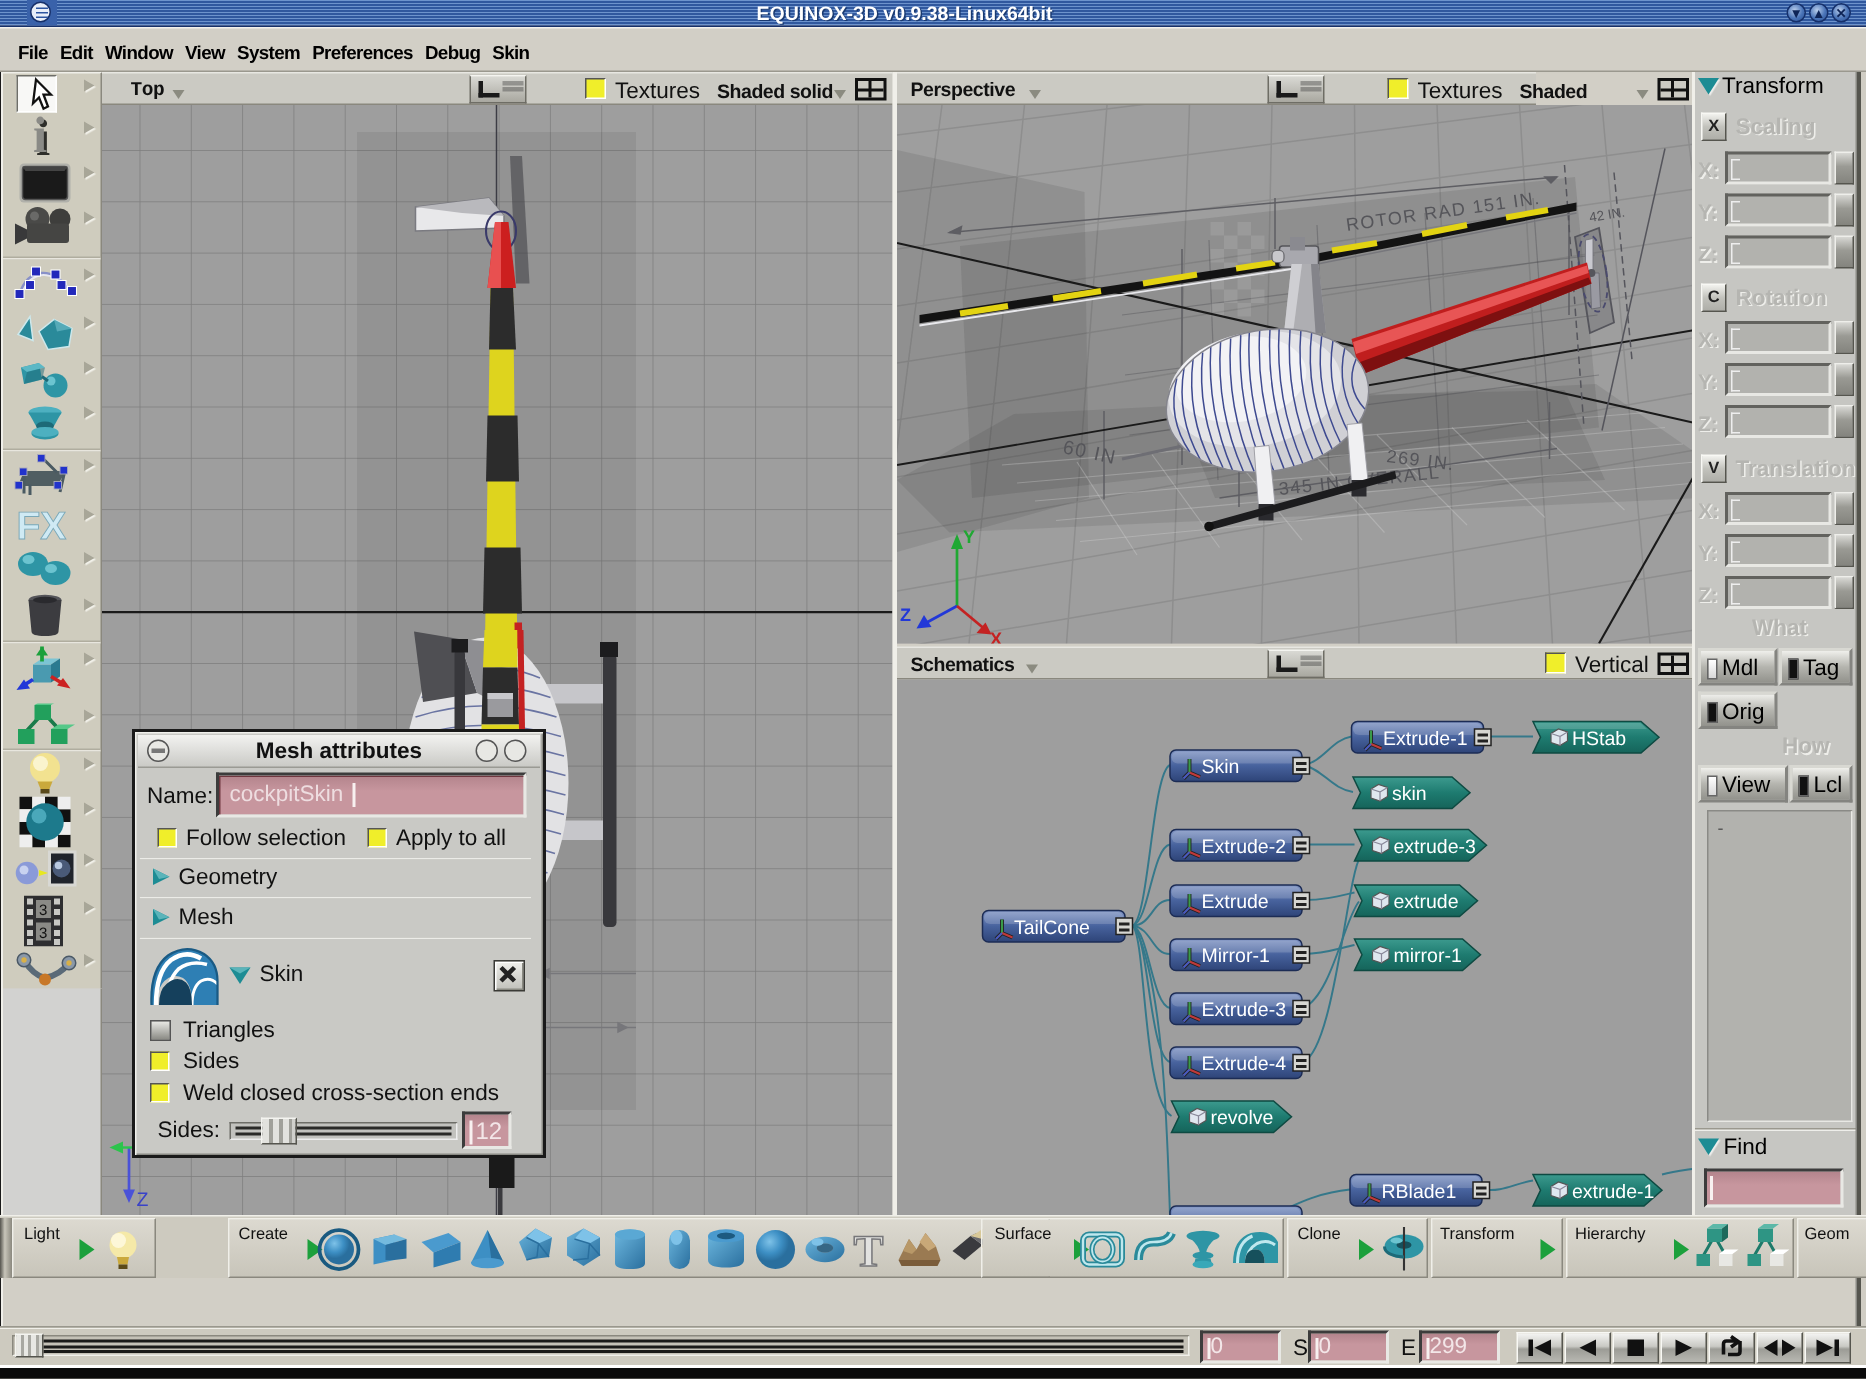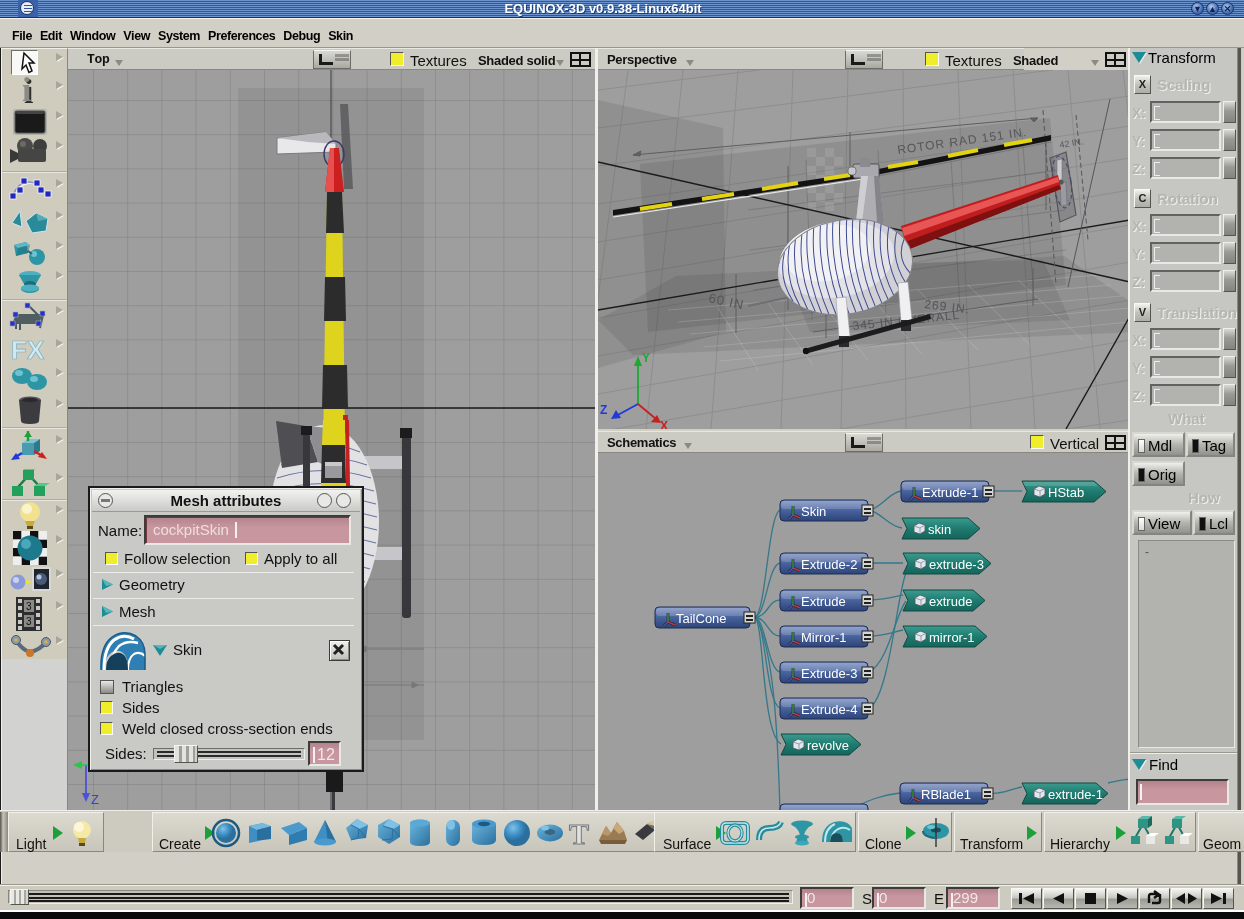--- a/index.html
+++ b/index.html
@@ -46,21 +46,21 @@
 .rp-lab{position:absolute;left:2px;font-weight:bold;font-size:14px;color:#b5b5b1;text-shadow:1px 1px 0 #eeeeea;}
 .rp-hd{position:absolute;font-weight:bold;font-size:15px;color:#b5b5b1;text-shadow:1px 1px 0 #eeeeea;}
 .rp-kbtn{position:absolute;left:4px;width:17px;height:19px;background:linear-gradient(#f2f2ee,#c2c2bc 50%,#aeaea8);border:1px solid #55554e;border-top-color:#f8f8f4;border-left-color:#f8f8f4;font-weight:bold;font-size:11px;text-align:center;line-height:17px;color:#222;}
 .mbtn{position:absolute;height:25px;background:linear-gradient(#efefeb,#b5b5af 50%,#92928c);border:2px outset #d8d8d2;font-size:15px;color:#000;}
 .mbtn .ind{position:absolute;left:4px;top:5px;width:7px;height:14px;background:#111;border:1px solid #666;}
 .mbtn .ind.on{background:linear-gradient(#fff,#d8d8d8);}
 .mbtn .tx{position:absolute;left:14px;top:3px;}
 
 #btb{left:0;top:810px;width:1244px;height:42px;background:#cdcabf;border-top:1px solid #f0efe9;}
 .bgrp{position:absolute;top:1px;height:40px;background:linear-gradient(#dcd9d0,#c8c5ba);border:1px solid #8a887e;border-top-color:#f0efe9;border-left-color:#f0efe9;}
-.bgrp .lb{position:absolute;top:23px;font-size:14px;color:#111;}
+.bgrp .lb{position:absolute;top:4px;font-size:11px;color:#111;}
 .garr{position:absolute;width:0;height:0;border-top:7px solid transparent;border-bottom:7px solid transparent;border-left:10px solid #1ca03c;top:13px;}
 #statusrow{left:0;top:852px;width:1244px;height:32px;background:linear-gradient(#d8d5cc,#c2bfb4);border-top:1px solid #9a988e;box-shadow:inset 0 1px 0 #f0efe9;}
 #transport{left:0;top:884px;width:1244px;height:26px;background:#cdcabf;border-top:1px solid #9a988e;box-shadow:inset 0 1px 0 #f0efe9;}
 #bottomstrip{left:0;top:910px;width:1244px;height:9px;background:#0a0a0a;border-top:2px solid #fff;}
 
 .pink{position:absolute;background:linear-gradient(#b3848c,#c7969e 40%);border:2px solid #e8e8e4;border-top-color:#3c3c3c;border-left-color:#3c3c3c;color:#f3e6e8;}
 .cursor{display:inline-block;width:2px;background:#f8f0f0;}
 
 .pbtn{position:absolute;top:3px;width:31px;height:21px;background:linear-gradient(#f4f4f2,#c9c9c4 45%,#9c9c96 55%,#b8b8b2);border:1px solid #55554e;border-top-color:#f8f8f4;border-left-color:#f8f8f4;color:#111;text-align:center;}
 .lcd{position:absolute;left:1072px;top:3px;width:166px;height:26px;background:#050505;border:1px solid #333;color:#6ee8ec;font-family:"Liberation Mono",monospace;font-weight:bold;font-style:italic;font-size:22px;line-height:24px;letter-spacing:-1px;text-align:center;}

